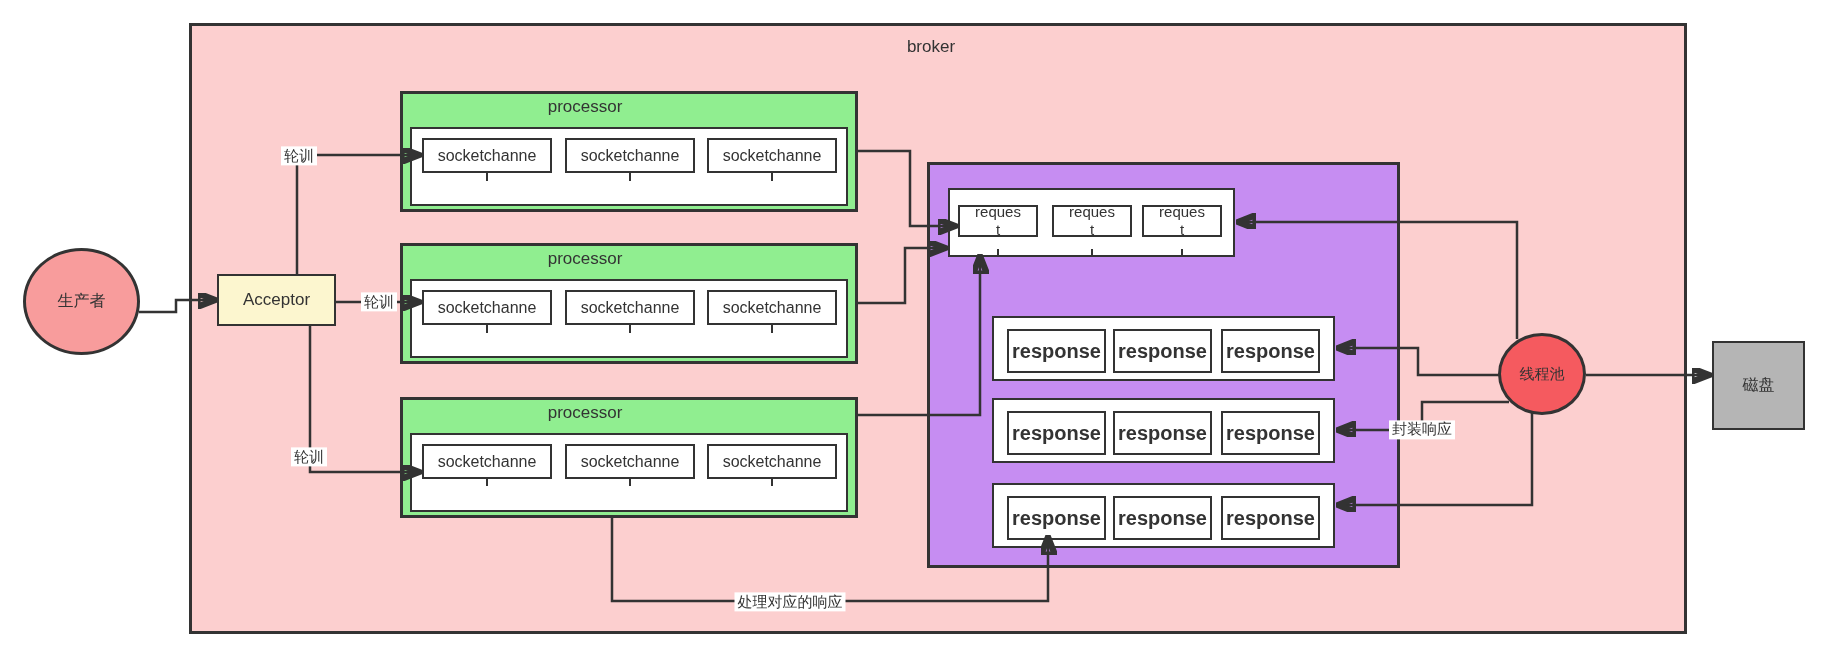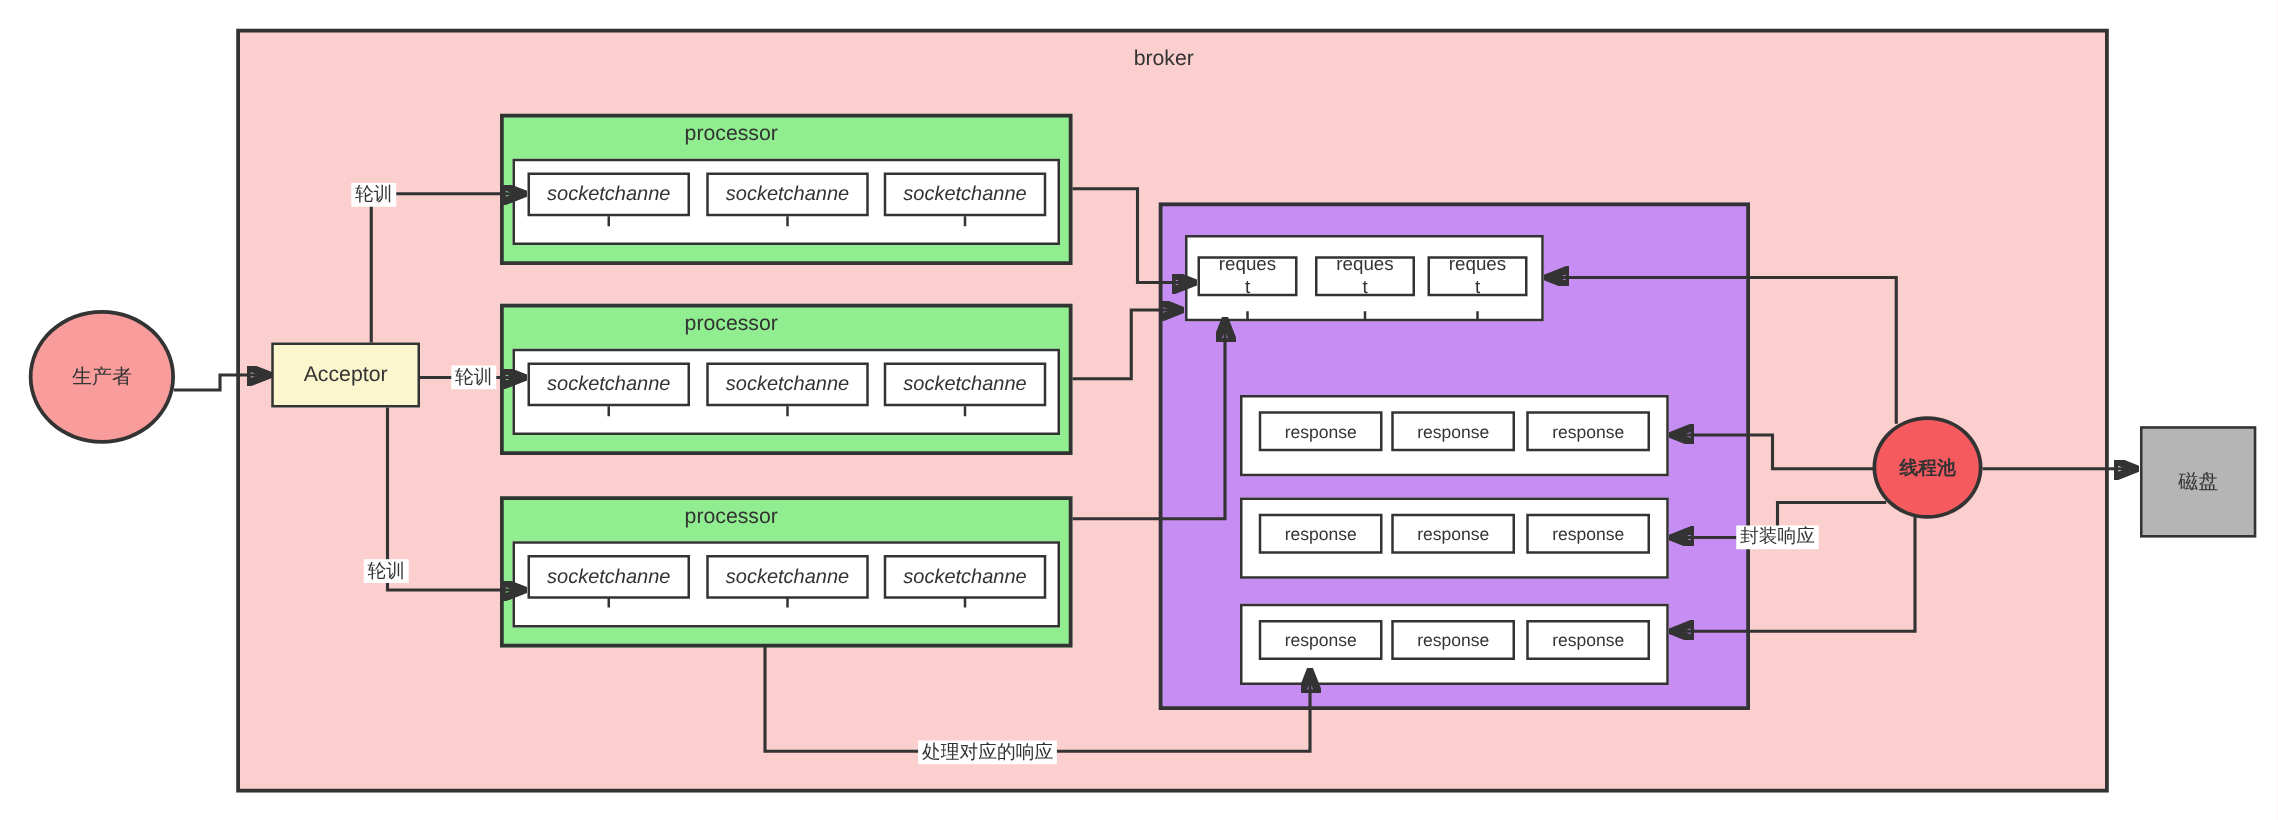--- a/index.html
+++ b/index.html
@@ -26,35 +26,35 @@
 
   #producer{left:23px;top:248px;width:117px;height:107px;background:var(--producer-fill);border:3px solid var(--stroke);border-radius:50%;font-size:16px;z-index:2;}
 
   #acceptor{left:217px;top:274px;width:119px;height:52px;background:var(--acceptor-fill);border:2px solid var(--stroke);font-size:17px;z-index:2;}
 
   .proc{width:458px;height:121px;background:var(--processor-fill);border:3px solid var(--stroke);z-index:2;}
   #proc-1{left:400px;top:91px;}
   #proc-2{left:400px;top:243px;}
   #proc-3{left:400px;top:397px;}
   .proc-title{position:absolute;left:0;top:3px;width:364px;text-align:center;font-size:17px;}
-  .proc-inner{position:absolute;left:7px;top:33px;width:438px;height:69px;background:var(--box-fill);border:2px solid var(--stroke);font-style:italic;}
+  .proc-inner{position:absolute;left:7px;top:33px;width:438px;height:79px;background:var(--box-fill);border:2px solid var(--stroke);}
   .chan{position:absolute;top:9px;width:130px;height:35px;background:var(--box-fill);border:2px solid var(--stroke);font-size:16px;}
   .chan.c1{left:10px;} .chan.c2{left:153px;} .chan.c3{left:295px;}
 
   #queue-box{left:927px;top:162px;width:473px;height:406px;background:var(--queue-fill);border:3px solid var(--stroke);z-index:2;}
   #request-container{position:absolute;left:18px;top:23px;width:287px;height:69px;background:var(--box-fill);border:2px solid var(--stroke);}
   .req{position:absolute;top:15px;width:80px;height:32px;background:var(--box-fill);border:2px solid var(--stroke);font-size:15px;line-height:18px;white-space:pre-line;text-align:center;}
   .req.r1{left:8px;} .req.r2{left:102px;} .req.r3{left:192px;}
 
   .resp-row{position:absolute;left:62px;width:343px;height:65px;background:var(--box-fill);border:2px solid var(--stroke);}
   #resp-row-1{top:151px;} #resp-row-2{top:233px;} #resp-row-3{top:318px;}
-  .resp{position:absolute;top:11px;width:99px;height:32px;background:var(--box-fill);border:2px solid var(--stroke);font-size:14px;}
+  .resp{position:absolute;top:11px;width:99px;height:44px;background:var(--box-fill);border:2px solid var(--stroke);font-size:20px;font-weight:bold;}
   .resp.p1{left:13px;} .resp.p2{left:119px;} .resp.p3{left:227px;}
 
-  #thread-pool{left:1498px;top:333px;width:88px;height:82px;background:var(--threadpool-fill);border:3px solid var(--stroke);border-radius:50%;font-size:15px;z-index:2;font-weight:bold;}
+  #thread-pool{left:1498px;top:333px;width:88px;height:82px;background:var(--threadpool-fill);border:3px solid var(--stroke);border-radius:50%;font-size:15px;z-index:2;}
 
   #disk{left:1712px;top:341px;width:93px;height:89px;background:var(--disk-fill);border:2px solid var(--stroke);font-size:16px;z-index:2;}
 
   #edges{left:0;top:0;width:1822px;height:656px;z-index:3;pointer-events:none;}
   #edges path{fill:none;stroke:var(--stroke);stroke-width:2.5;}
   #edges path.tick{stroke-width:2;}
 
   .edge-label{position:absolute;transform:translate(-50%,-50%);background:#ffffff;padding:1px 3px;font-size:15px;line-height:1.15;white-space:nowrap;z-index:4;}
   #label-poll-top{left:299px;top:156px;}
   #label-poll-middle{left:379px;top:302px;}

